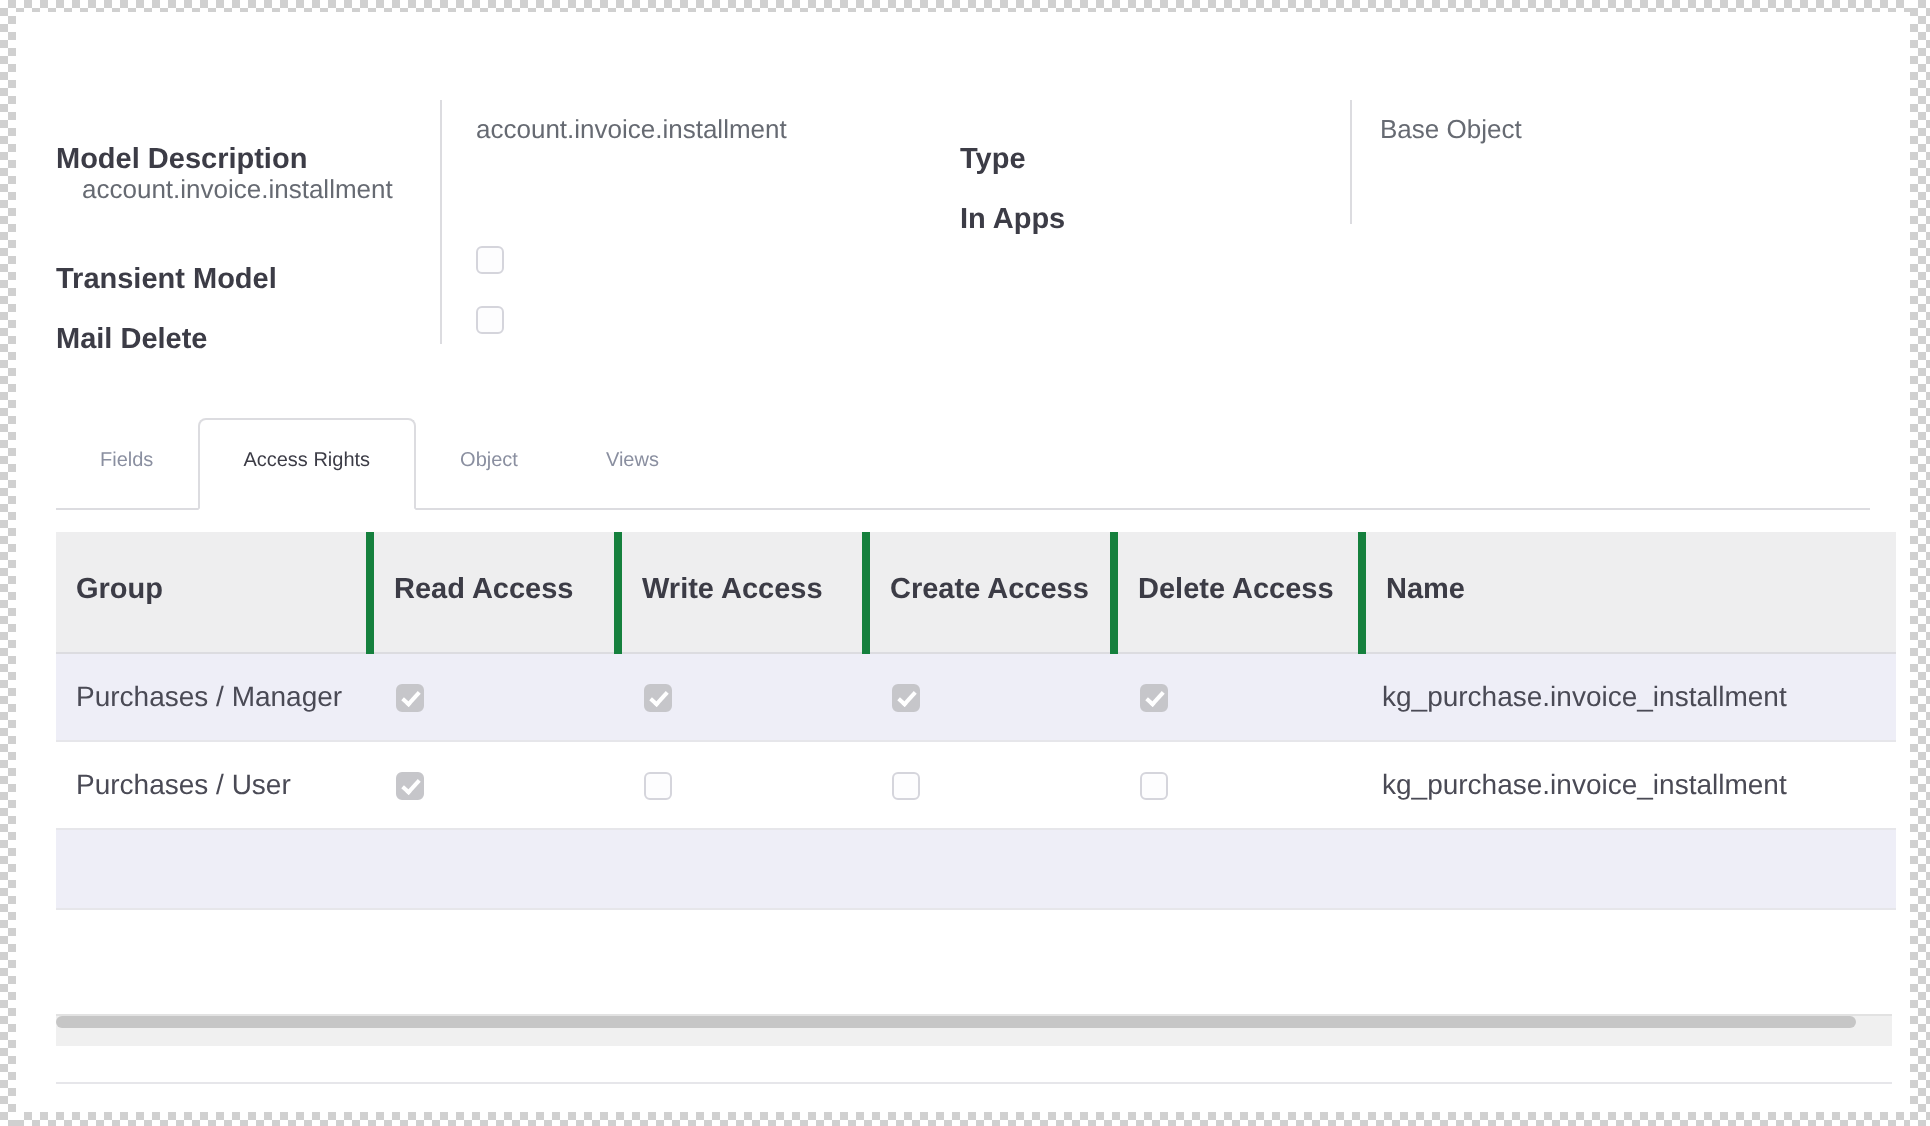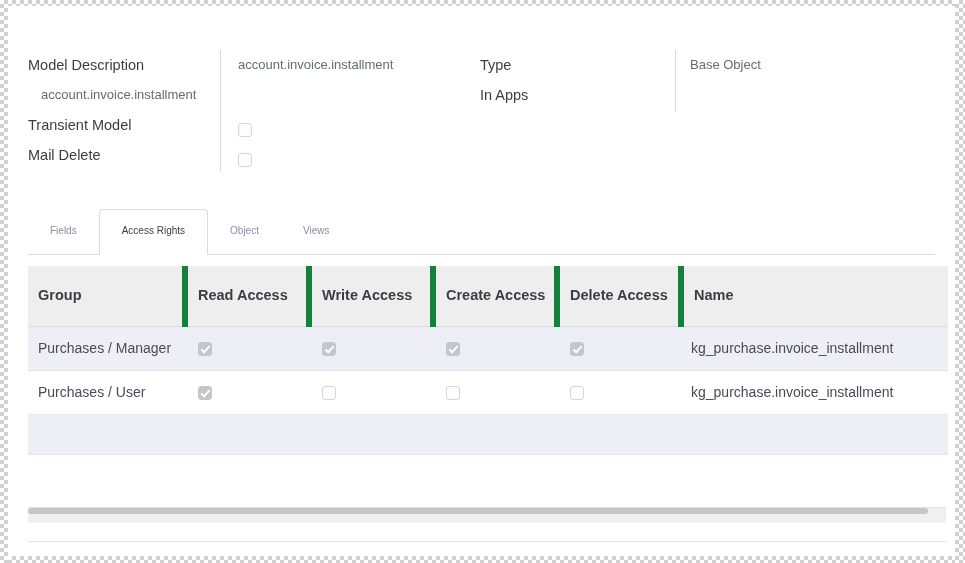--- a/index.html
+++ b/index.html
@@ -54,24 +54,25 @@
   .form-col-left  { left: 20px;  width: 440px; }
   .form-col-right { left: 472px; width: 450px; }
 
   .form-row {
     display: flex;
     align-items: flex-start;
     height: 30px;
   }
   .form-label {
     font-size: 14.5px;
-    font-weight: normal;
+    font-weight: bold;
     color: #3c3c46;
     line-height: 30px;
     white-space: nowrap;
+    margin-top: 15px;
   }
   .form-col-left  .form-label { width: 197px; }
   .form-col-right .form-label { width: 197px; }
 
   .form-value {
     font-size: 13px;
     color: #666a72;
     line-height: 30px;
     padding-left: 13px;
     white-space: nowrap;
@@ -161,21 +162,21 @@
   table.grid thead th {
     background: #eeeeef;
     color: #3c3c46;
     font-size: 14.5px;
     font-weight: bold;
     text-align: left;
     vertical-align: middle;
     padding: 11px 0 11px 10px;
     height: 60px;
     box-sizing: border-box;
-    border-right: 6px solid #15803d;
+    border-right: 4px solid #15803d;
     border-bottom: 1px solid #dcdce0;
     line-height: 21px;
   }
   table.grid thead th:last-child { border-right: none; }
   table.grid thead th.wrapcol { white-space: normal; }
 
   table.grid tbody td {
     font-size: 14px;
     color: #4a4a55;
     padding: 10px 0 10px 10px;

